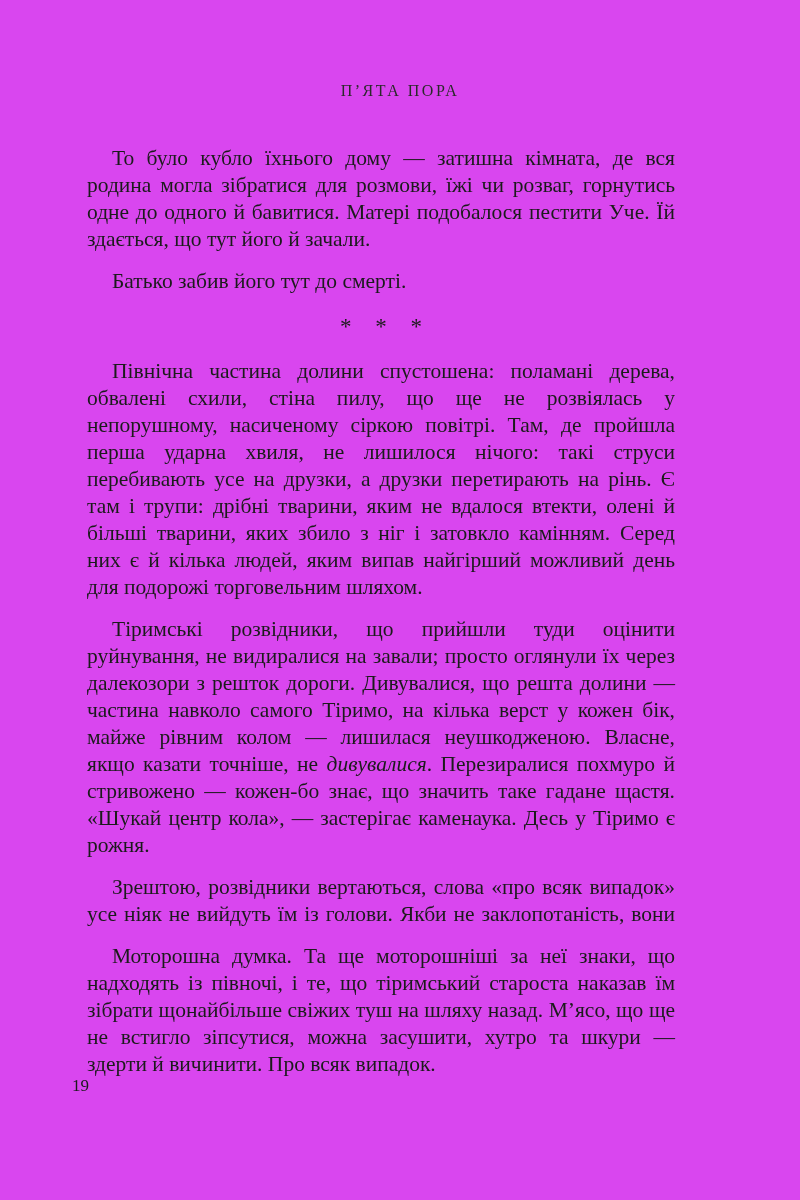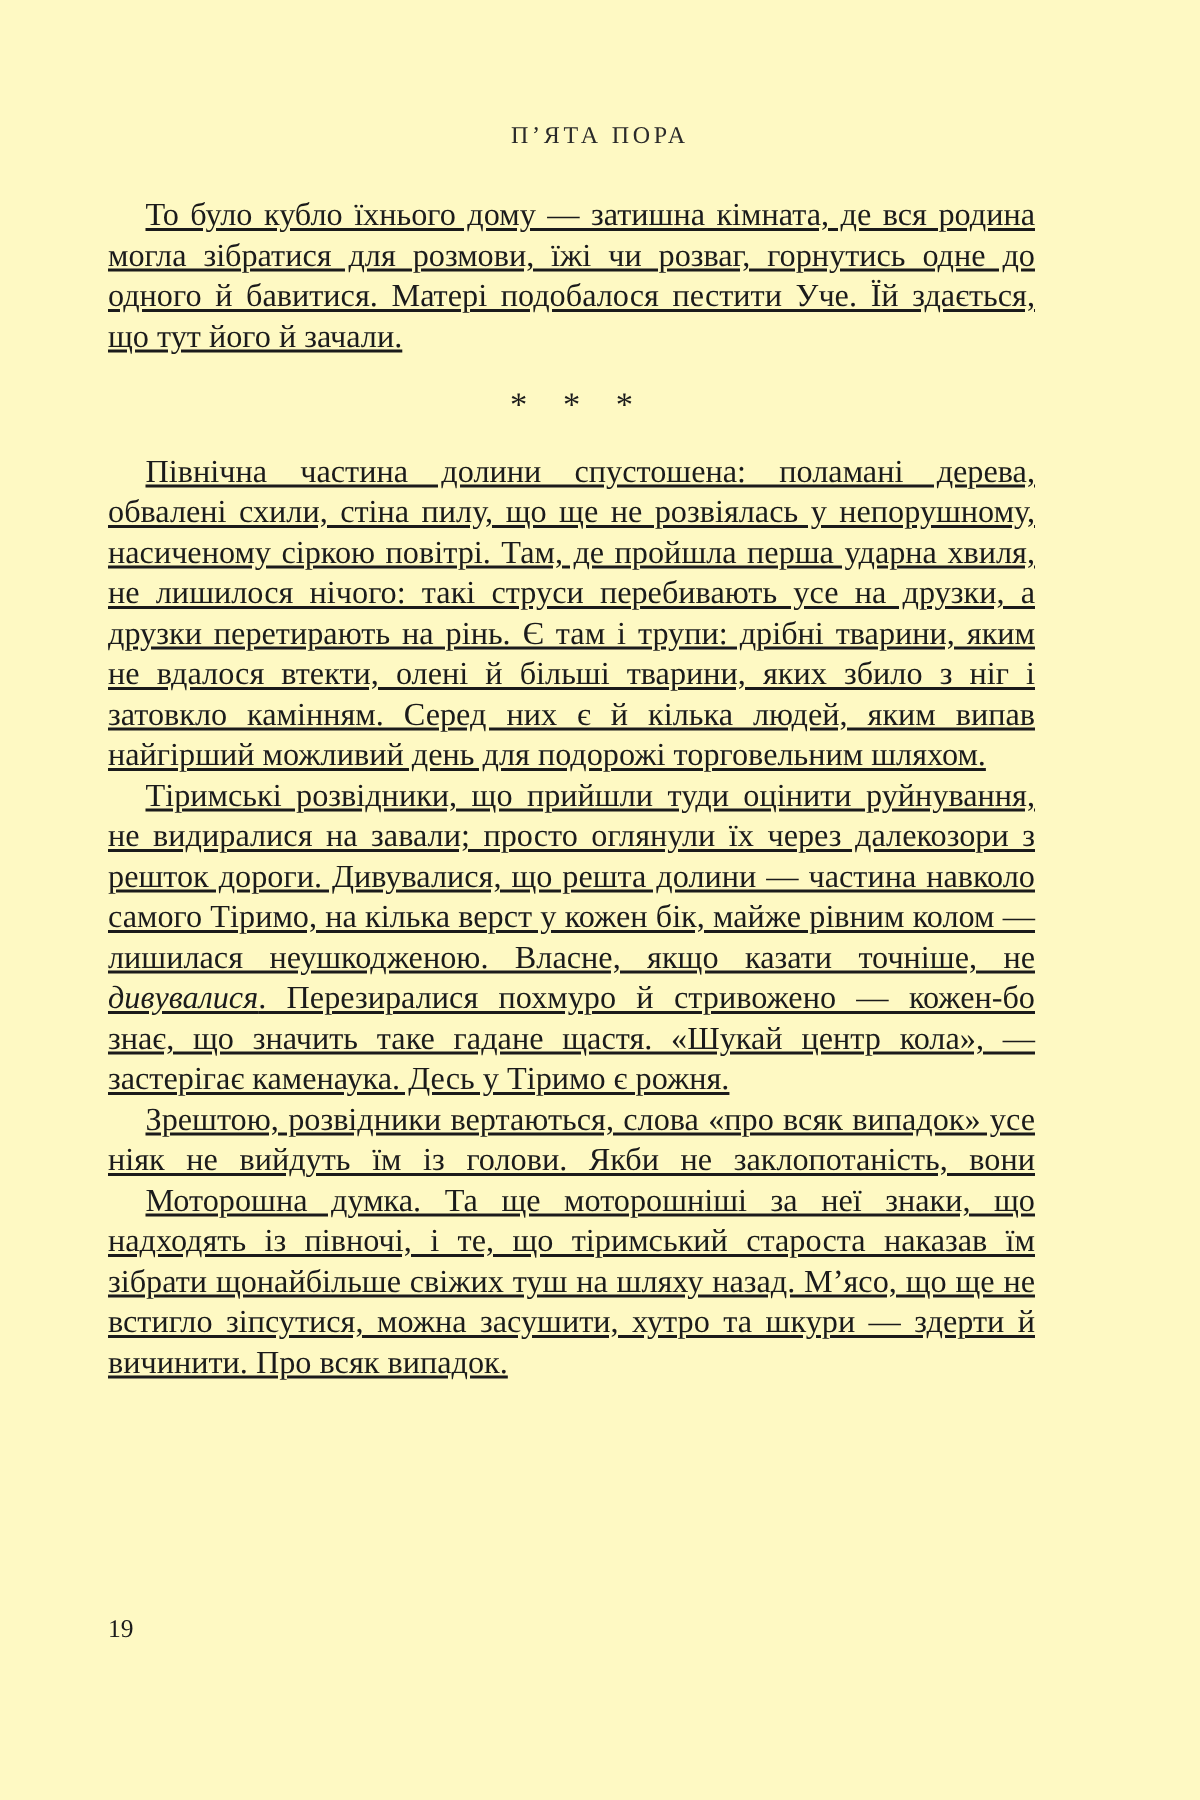--- a/index.html
+++ b/index.html
@@ -31,23 +31,22 @@
   .text-block {
     position: absolute;
     top: 130px;
     left: 72px;
     width: 618px;
     font-size: 21.5px;
     line-height: 27px;
     text-align: justify;
   }
   .para {
-    margin: 0;
+    margin: 15px;
     padding: 0;
-    text-decoration: underline;
   }
   .para.indent {
     text-indent: 25px;
   }
   .para.justify-last {
     text-align-last: justify;
   }
   .para .italic {
     font-style: italic;
   }
@@ -66,25 +65,26 @@
     left: 72px;
     width: 618px;
     text-align: left;
     font-size: 17px;
     color: #1b1b1b;
   }
 </style>
 </head>
 <body>
 
-<div class="page" style="background: #fef9c3; color: rgb(27, 27, 27);">
+<div class="page" style="background: #d946ef; color: rgb(27, 27, 27);">
   <div class="running-head">П’ЯТА ПОРА</div>
 
   <div class="text-block">
       <p class="para indent"><span>То було кубло їхнього дому — затишна кімната, де вся родина могла зібратися для розмови, їжі чи розваг, горнутись одне до одного й бавитися. Матері подобалося пестити Уче. Їй здається, що тут його й зачали.</span></p>
+      <p class="para indent"><span>Батько забив його тут до смерті.</span></p>
       <div class="section-break">* * *</div>
       <p class="para indent"><span>Північна частина долини спустошена: поламані дерева, обвалені схили, стіна пилу, що ще не розвіялась у непорушному, насиченому сіркою повітрі. Там, де пройшла перша ударна хвиля, не лишилося нічого: такі струси перебивають усе на друзки, а друзки перетирають на рінь. Є там і трупи: дрібні тварини, яким не вдалося втекти, олені й більші тварини, яких збило з ніг і затовкло камінням. Серед них є й кілька людей, яким випав найгірший можливий день для подорожі торговельним шляхом.</span></p>
       <p class="para indent"><span>Тіримські розвідники, що прийшли туди оцінити руйнування, не видиралися на завали; просто оглянули їх через далекозори з решток дороги. Дивувалися, що решта долини — частина навколо самого Тіримо, на кілька верст у кожен бік, майже рівним колом — лишилася неушкодженою. Власне, якщо казати точніше, не </span><span class="italic">дивувалися</span><span>. Перезиралися похмуро й стривожено — кожен-бо знає, що значить таке гадане щастя. «Шукай центр кола», — застерігає каменаука. Десь у Тіримо є рожня.</span></p>
       <p class="para indent justify-last"><span>Зрештою, розвідники вертаються, слова «про всяк випадок» усе ніяк не вийдуть їм із голови. Якби не заклопотаність, вони</span></p>
       <p class="para indent"><span>Моторошна думка. Та ще моторошніші за неї знаки, що надходять із півночі, і те, що тіримський староста наказав їм зібрати щонайбільше свіжих туш на шляху назад. М’ясо, що ще не встигло зіпсутися, можна засушити, хутро та шкури — здерти й вичинити. Про всяк випадок.</span></p>
     </div>
 
   <div class="page-number">19</div>
 </div>
 

